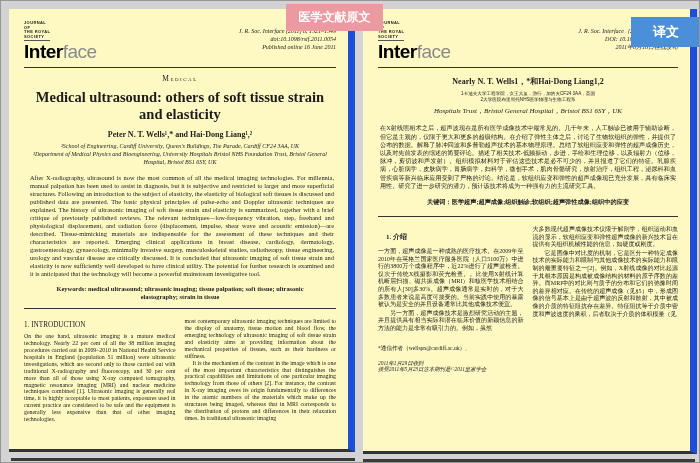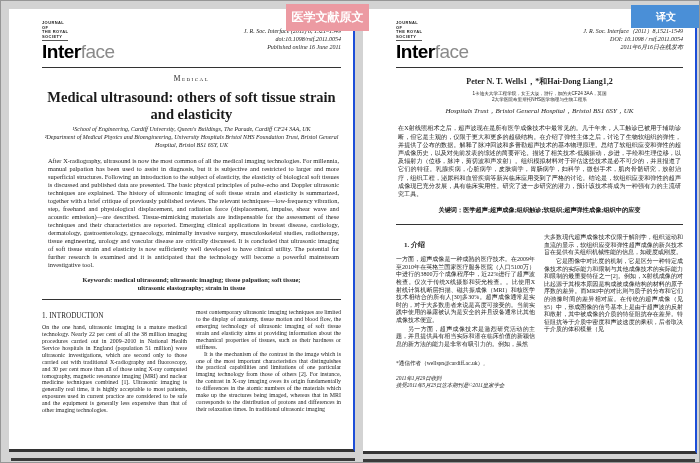--- a/index.html
+++ b/index.html
@@ -10,42 +10,41 @@
   }
   .viewer {
     position: relative;
     width: 700px; height: 463px;
     background: #d3d3d3;
     border: 1px solid #969696;
     overflow: hidden;
   }
   .page {
     position: absolute;
-    background: #ffffff;
-    border-right: 2px solid #1d4ed8;
+    background: #fef9c3;
+    border-right: 7px solid #1d4ed8;
     border-bottom: 3px solid #333333;
     overflow: hidden;
     color: #1c1c1c;
-    padding-left: 18px;
   }
   .page-left  { left: 8px;   top: 8px; width: 346px; height: 443px; }
   .page-right { left: 362px; top: 8px; width: 334px; height: 445px; }
   .page-inner { position: relative; width: 100%; height: 100%; padding: 12px 12px 0 15px; }
 
   
   .badge {
     position: absolute;
     color: #ffffff;
     font-family: "Liberation Sans", sans-serif;
     font-weight: bold;
     display: flex; align-items: center; justify-content: center;
     z-index: 5;
   }
-  .badge-source { left: 285px; top: 3px; width: 83px; height: 27px; font-size: 12px; background: #ec9aa2; }
-  .badge-trans  { left: 630px; top: 4px;  width: 70px; height: 23px; font-size: 10px; background: #4a8fd7; }
+  .badge-source { left: 285px; top: 3px; width: 97px; height: 27px; font-size: 12px; background: #ec9aa2; }
+  .badge-trans  { left: 630px; top: 16px;  width: 70px; height: 30px; font-size: 13px; background: #4a8fd7; }
 
   
   .page-header { display: flex; justify-content: space-between; align-items: flex-start; }
   .logo { line-height: 1; }
   .logo-small {
     font-family: "Liberation Sans", sans-serif;
     font-size: 4px; letter-spacing: .4px; line-height: 4.6px;
     white-space: pre-line; color: #222; font-weight: bold;
     border-bottom: .5px solid #555; display: inline-block; padding-bottom: 1px;
   }
@@ -104,20 +103,21 @@
         </div>
         <div class="citation">
           <div>J. R. Soc. Interface (2011) 8, 1521–1549</div>
           <div>doi:10.1098/rsif.2011.0054</div>
           <div>Published online 16 June 2011</div>
         </div>
       </div>
       <hr class="header-rule">
       <div class="article-type">Medical</div>
       <div class="paper-title">Medical ultrasound: others of soft tissue strain and elasticity</div>
+      <div class="paper-authors">Peter N. T. Wells¹,* and Hai-Dong Liang¹,²</div>
       <div class="affiliations">
         <div>¹School of Engineering, Cardiff University, Queen's Buildings, The Parade, Cardiff CF24 3AA, UK</div>
         <div>²Department of Medical Physics and Bioengineering, University Hospitals Bristol NHS Foundation Trust, Bristol General Hospital, Bristol BS1 6SY, UK</div>
       </div>
       <div class="abstract">After X-radiography, ultrasound is now the most common of all the medical imaging technologies. For millennia, manual palpation has been used to assist in diagnosis, but it is subjective and restricted to larger and more superficial structures. Following an introduction to the subject of elasticity, the elasticity of biological soft tissues is discussed and published data are presented. The basic physical principles of pulse-echo and Doppler ultrasonic techniques are explained. The history of ultrasonic imaging of soft tissue strain and elasticity is summarized, together with a brief critique of previously published reviews. The relevant techniques—low-frequency vibration, step, freehand and physiological displacement, and radiation force (displacement, impulse, shear wave and acoustic emission)—are described. Tissue-mimicking materials are indispensable for the assessment of these techniques and their characteristics are reported. Emerging clinical applications in breast disease, cardiology, dermatology, gastroenterology, gynaecology, minimally invasive surgery, musculoskeletal studies, radiotherapy, tissue engineering, urology and vascular disease are critically discussed. It is concluded that ultrasonic imaging of soft tissue strain and elasticity is now sufficiently well developed to have clinical utility. The potential for further research is examined and it is anticipated that the technology will become a powerful mainstream investigative tool.</div>
       <div class="keywords">Keywords: medical ultrasound; ultrasonic imaging; tissue palpation; soft tissue; ultrasonic elastography; strain in tissue</div>
       <hr class="kw-rule">
       <div class="columns">
         <div class="col">
           <div class="section-heading">1. INTRODUCTION</div>
@@ -141,21 +141,21 @@
 SOCIETY</span>
           <div class="logo-main"><span class="b">Inter</span><span class="l">face</span></div>
         </div>
         <div class="citation">
           <div>J. R. Soc. Interface（2011）8,1521-1549</div>
           <div>DOI: 10.1098 / rsif.2011.0054</div>
           <div>2011年6月16日在线发布</div>
         </div>
       </div>
       <hr class="header-rule">
-      <div class="paper-authors">Peter N. T. Wells1，*和Hai-Dong Liang1,2</div>
+      <div class="paper-authors">Nearly N. T. Wells1，*和Hai-Dong Liang1,2</div>
       <div class="affil-zh-small">
         <div>1卡迪夫大学工程学院，女王大厦，游行，加的夫CF24 3AA，英国</div>
         <div>2大学医院布里斯托NHS医学物理与生物工程系</div>
       </div>
       <div class="affil-zh-lat">Hospitals Trust，Bristol General Hospital，Bristol BS1 6SY，UK</div>
       <div class="abstract-zh">在X射线照相术之后，超声波现在是所有医学成像技术中最常见的。几千年来，人工触诊已被用于辅助诊断，但它是主观的，仅限于更大和更多的超级结构。在介绍了弹性主体之后，讨论了生物软组织的弹性，并提供了公布的数据。解释了脉冲回波和多普勒超声技术的基本物理原理。总结了软组织应变和弹性的超声成像历史，以及对先前发表的综述的简要评论。描述了相关技术-低频振动，步进，手绘和生理位移，以及辐射力（位移，脉冲，剪切波和声发射）。组织模拟材料对于评估这些技术是必不可少的，并且报道了它们的特征。乳腺疾病，心脏病学，皮肤病学，胃肠病学，妇科学，微创手术，肌肉骨骼研究，放射治疗，组织工程，泌尿科和血管疾病等新兴临床应用受到了严格的讨论。结论是，软组织应变和弹性的超声成像现已充分发展，具有临床实用性。研究了进一步研究的潜力，预计该技术将成为一种强有力的主流研究工具。</div>
       <div class="keywords-zh">关键词：医学超声;超声成像;组织触诊;软组织;超声弹性成像;组织中的应变</div>
       <hr class="kw-rule-zh">
       <div class="columns">
         <div class="col">

